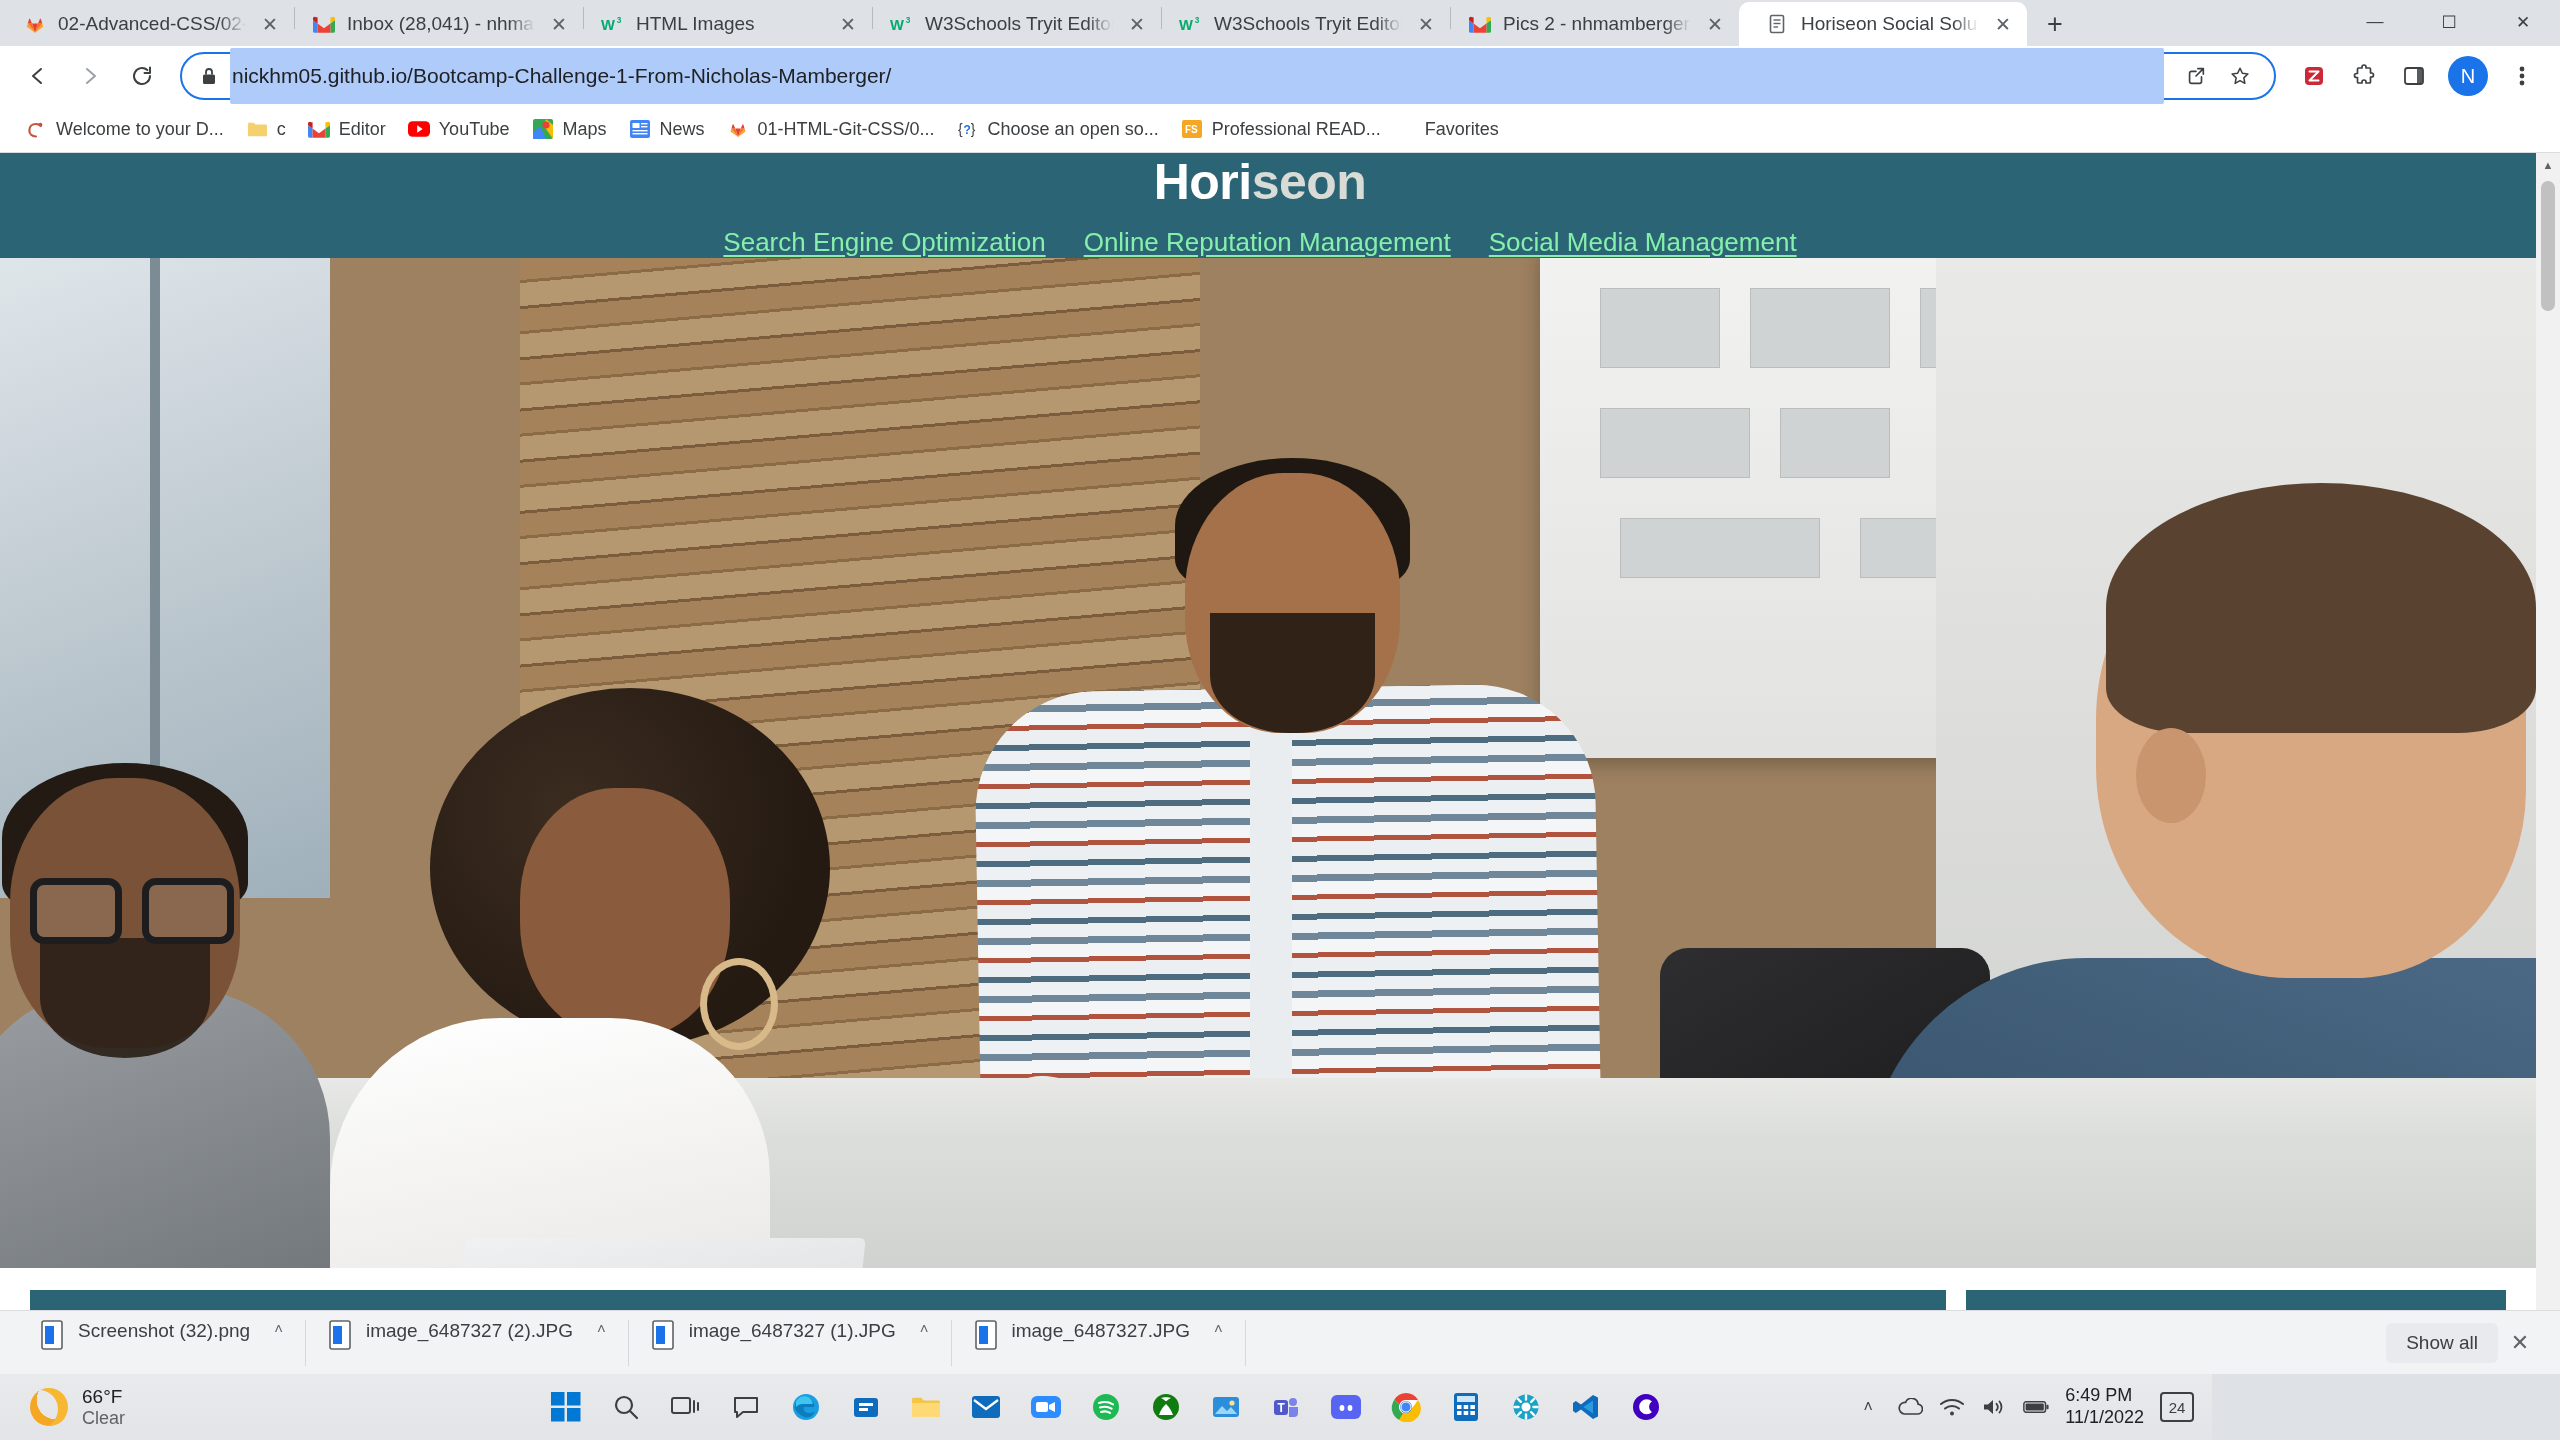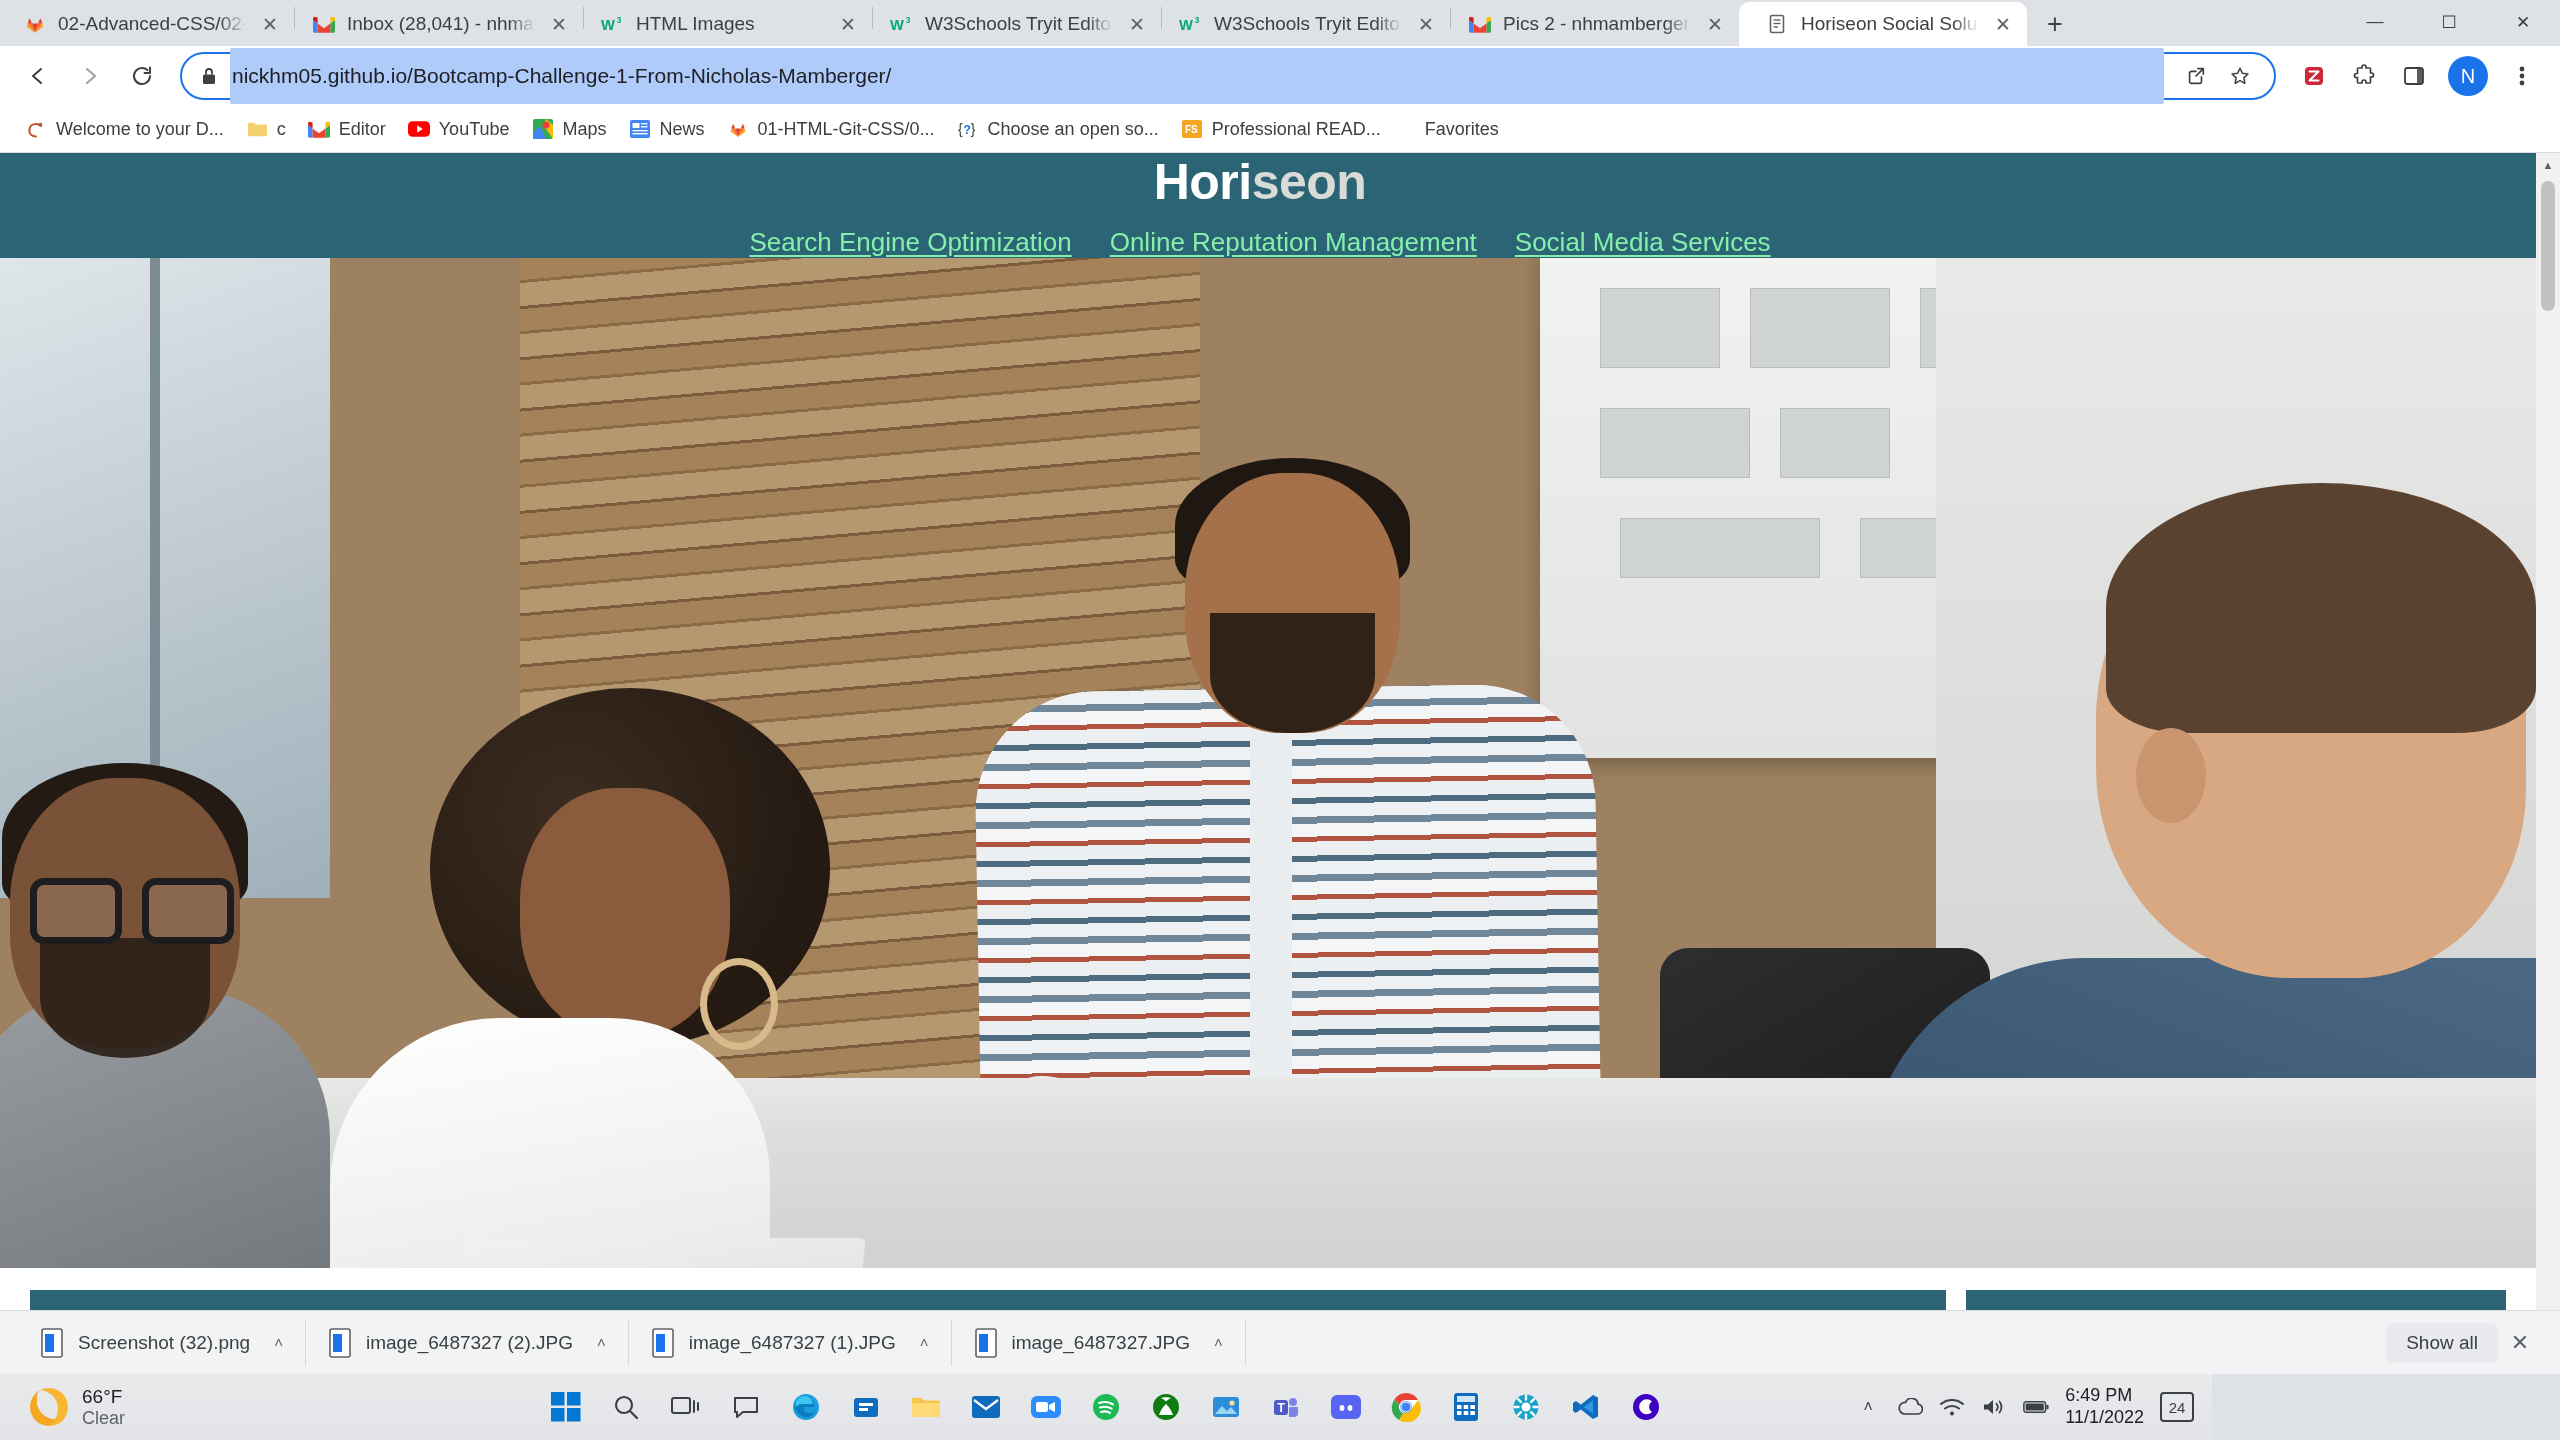--- a/index.html
+++ b/index.html
@@ -274,21 +274,21 @@
   .scrollbar { width:24px; background:#f1f1f1; position:relative; flex:0 0 auto; }
   .sb-arrow { height:24px; display:flex; align-items:center; justify-content:center; color:#5f6368; font-size:11px; }
   .sb-thumb { position:absolute; left:5px; top:28px; width:14px; height:130px; background:#c1c1c1; border-radius:7px; }
 
   
   .downloads {
     height:66px; background:#f1f3f4; border-top:1px solid #dadce0;
     display:flex; align-items:center; padding:0 18px; gap:0;
   }
   .dl-item {
-    display:flex; align-items:center; gap:14px; padding:0 22px;
+    display:flex; gap:14px; padding:0 22px;
     border-right:1px solid #d6d9dc; height:46px;
   }
   .dl-name { font-size:19px; color:#3c4043; white-space:nowrap; }
   .dl-caret { color:#5f6368; font-size:15px; margin-left:10px; }
   .dl-file-ico { width:24px; height:30px; position:relative; flex:0 0 auto; }
   .showall {
     margin-left:auto; background:#e8eaed; border-radius:6px; padding:9px 20px;
     font-size:19px; color:#3c4043;
   }
   .dl-close { width:44px; display:flex; align-items:center; justify-content:center; color:#5f6368; font-size:22px; }
@@ -609,21 +609,21 @@
   </div>
 
   <div class="viewport">
     <div class="page">
 
       <header class="site-header">
         <div class="logo"><span>Hori</span><span class="accent">seon</span></div>
         <nav class="site-nav">
           <a href="#">Search Engine Optimization</a>
           <a href="#">Online Reputation Management</a>
-          <a href="#">Social Media Services</a>
+          <a href="#">Social Media Management</a>
         </nav>
       </header>
 
       <div class="hero" title="Four colleagues collaborating around a table in a modern office">
         <div class="hero-scene">
           <div class="wall"></div>
           <div class="window-left"></div>
           <div class="wall-planks"></div>
           <div class="whiteboard">
             <div class="wb-note" style="left:60px;top:40px;width:120px;height:80px"></div>

